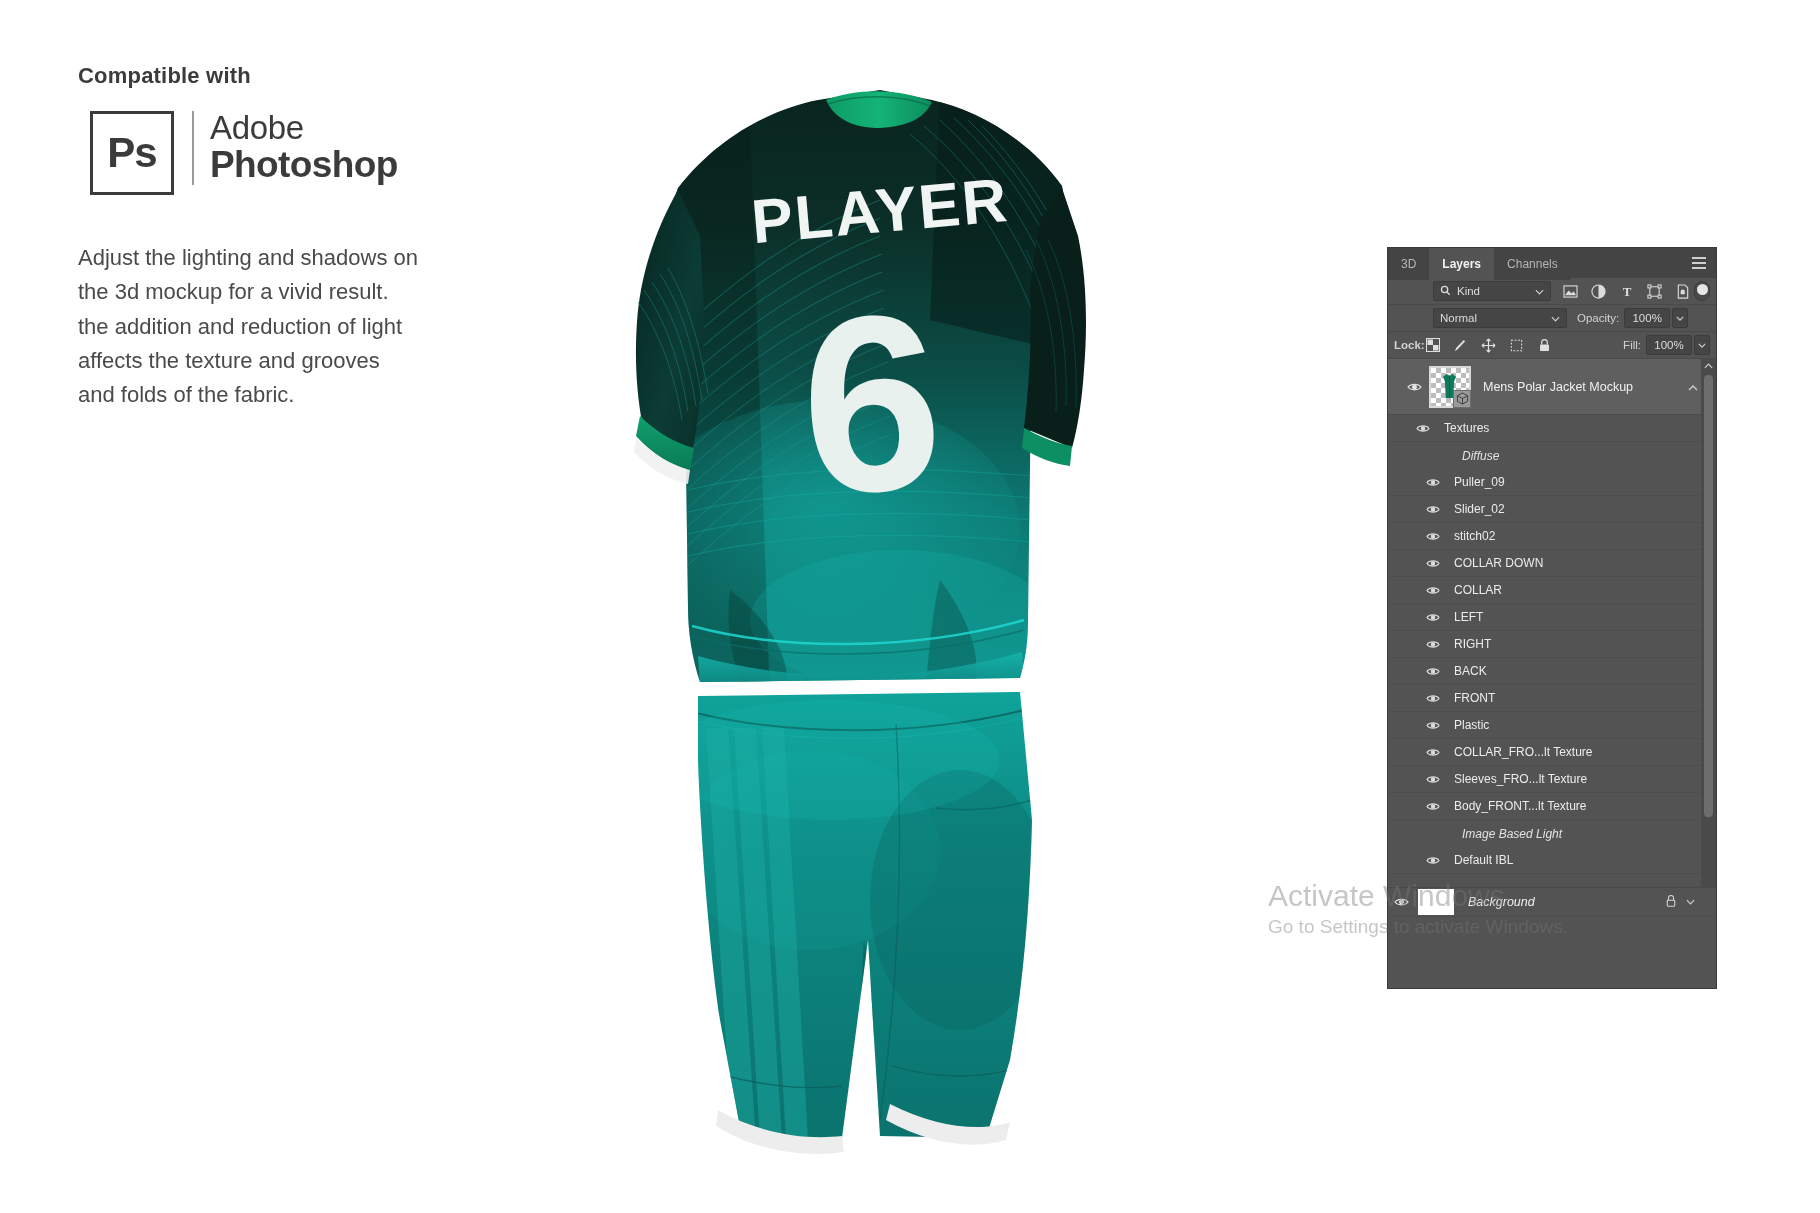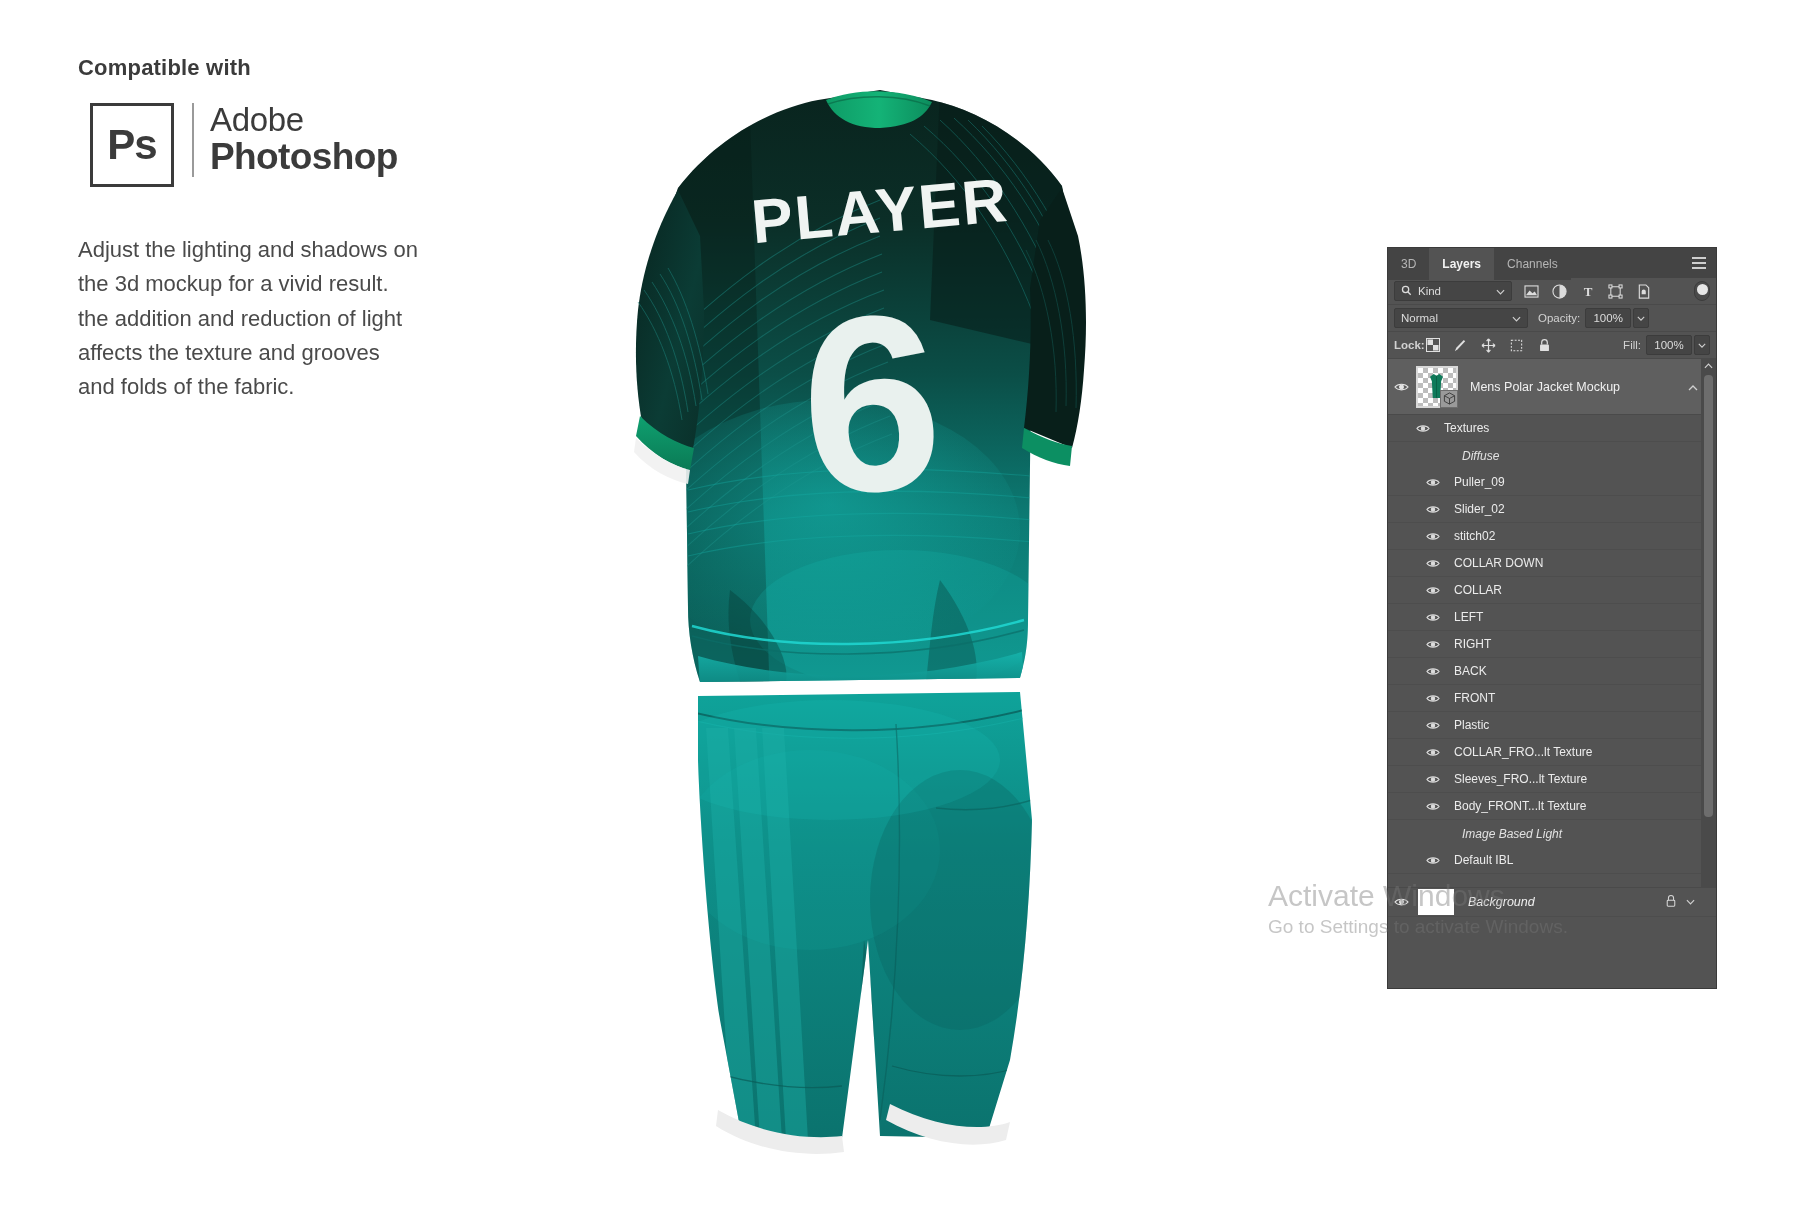--- a/index.html
+++ b/index.html
@@ -10,20 +10,21 @@
     overflow: hidden;
   }
   .page { position: relative; width: 1820px; height: 1213px; background: #fff; }
 
   
   .left-col { position: absolute; left: 78px; top: 55px; width: 520px; }
 
   .compat-label {
     font-size: 22px; font-weight: 700; color: #3b3b3b;
     letter-spacing: .2px;
+    margin-top: 8px;
   }
   .ps-logo-row { display: flex; margin-top: 22px; padding-left: 12px; }
   .ps-badge {
     width: 84px; height: 84px; border: 3px solid #3b3b3b;
     display: flex; align-items: center; justify-content: center;
     font-size: 42px; font-weight: 700; color: #3b3b3b; letter-spacing: -1px;
   }
   .ps-divider { width: 2px; height: 74px; background: #9a9a9a; margin: 0 16px 0 18px; }
   .ps-words { line-height: 1.0; color: #3b3b3b; }
   .ps-words .adobe { font-size: 33px; font-weight: 400; letter-spacing: -.3px; display:block; }
@@ -70,21 +71,21 @@
   }
   .panel-menu-icon i { display:block; width: 14px; height: 2px; background: #cfcfcf; }
 
   .panel-rowbar {
     height: 27px; display: flex; align-items: center; padding: 0 6px;
     background: #535353; border-bottom: 1px solid #4a4a4a;
   }
   .pill {
     background: #454545; border: 1px solid #3c3c3c; border-radius: 2px;
     height: 20px; display: flex; align-items: center; padding: 0 6px;
-    font-size: 11.5px; color: #dcdcdc;
+    font-size: 11.5px; color: #dcdcdc; margin-left: 39px;
   }
   .kind-pill { width: 118px; justify-content: flex-start; gap: 6px; }
   .kind-pill .chev { margin-left: auto; }
   .filter-icons { display: flex; align-items: center; gap: 11px; margin-left: 11px; }
   .filter-icons .fi { width: 17px; height: 17px; display:flex; align-items:center; justify-content:center; color:#d8d8d8; }
   .filter-toggle {
     margin-left: auto; width: 16px; height: 20px; border-radius: 8px;
     background: #4a4a4a; border: 1px solid #3c3c3c; position: relative;
   }
   .filter-toggle::after {
@@ -110,21 +111,21 @@
   .layers-list {
     position: relative; background: #535353;
     height: 528px; overflow: hidden;
   }
   .layer-row {
     display: flex; align-items: center; height: 27px;
     border-bottom: 1px solid #4d4d4d; font-size: 12px; color: #ececec;
     padding-right: 18px;
   }
   .layer-row.selected { background: #5f5f5f; }
-  .layer-row.smartobj { height: 56px; border-bottom: 1px solid #4a4a4a; }
+  .layer-row.smartobj { height: 56px; border-bottom: 1px solid #4a4a4a; padding-left: 13px; }
   .eye {
     width: 26px; min-width: 26px; display: flex; align-items: center; justify-content: center;
   }
   .eye svg { display:block; }
   .thumb-so {
     width: 42px; height: 42px; margin-left: 2px; position: relative;
     border: 2px solid #d8d8d8; background:
       linear-gradient(45deg, #bdbdbd 25%, transparent 25%, transparent 75%, #bdbdbd 75%, #bdbdbd),
       linear-gradient(45deg, #bdbdbd 25%, #ffffff 25%, #ffffff 75%, #bdbdbd 75%, #bdbdbd);
     background-size: 10px 10px; background-position: 0 0, 5px 5px;

